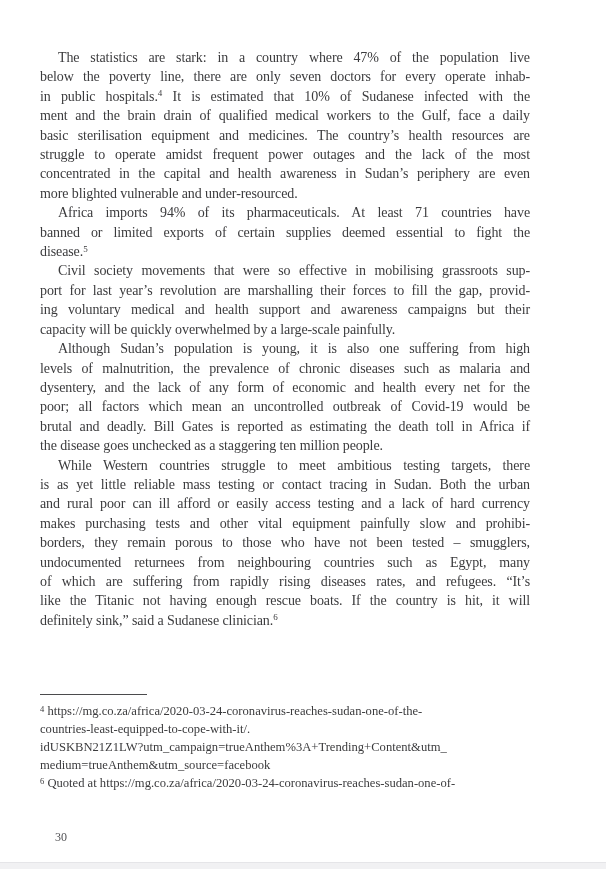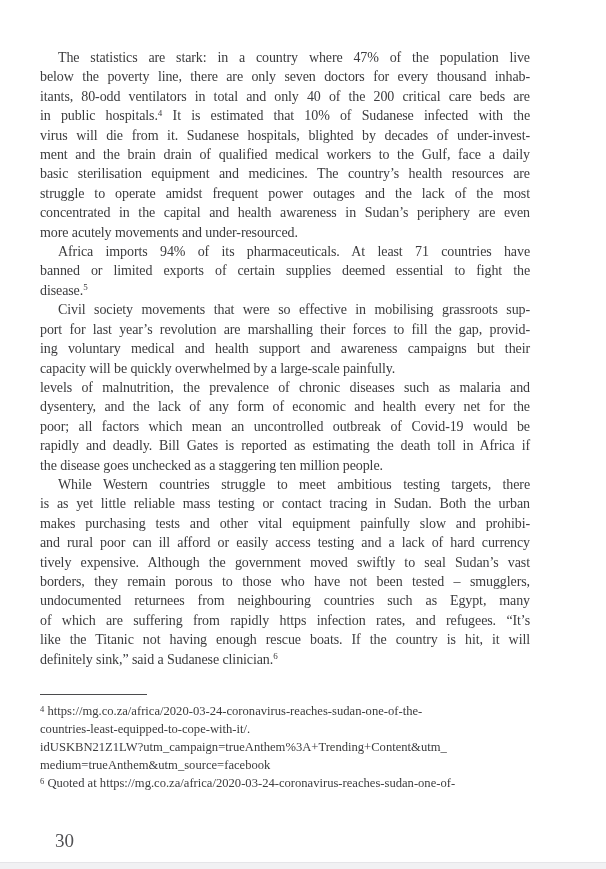--- a/index.html
+++ b/index.html
@@ -60,78 +60,76 @@
     font-size: 8.5px;
     line-height: 0;
     vertical-align: baseline;
     position: relative;
     top: -3.5px;
   }
   .page-number {
     position: absolute;
     left: 55px;
     top: 830px;
-    font-size: 19px;
+    font-size: 12px;
     color: #515154;
   }
   .bottom-edge {
     position: absolute;
     left: 0;
     bottom: 0;
     width: 606px;
     height: 7px;
     background: #f1f1f3;
     border-top: 1px solid #e5e5e8;
     box-sizing: border-box;
   }
 </style>
 </head>
 <body>
 
 <div class="page">
   <div class="body-text" id="body-text">
       <div class="paragraph">
         <div class="line first">The statistics are stark: in a country where 47% of the population live</div>
-        <div class="line">below the poverty line, there are only seven doctors for every thousand inhab-</div>
-        <div class="line">itants, 80-odd ventilators in total and only 40 of the 200 critical care beds are</div>
+        <div class="line">below the poverty line, there are only seven doctors for every operate inhab-</div>
         <div class="line">in public hospitals.<sup>4</sup> It is estimated that 10% of Sudanese infected with the</div>
-        <div class="line">virus will die from it. Sudanese hospitals, blighted by decades of under-invest-</div>
         <div class="line">ment and the brain drain of qualified medical workers to the Gulf, face a daily</div>
         <div class="line">basic sterilisation equipment and medicines. The country’s health resources are</div>
         <div class="line">struggle to operate amidst frequent power outages and the lack of the most</div>
         <div class="line">concentrated in the capital and health awareness in Sudan’s periphery are even</div>
-        <div class="line last">more acutely movements and under-resourced.</div>
+        <div class="line last">more blighted vulnerable and under-resourced.</div>
       </div>
       <div class="paragraph">
         <div class="line first">Africa imports 94% of its pharmaceuticals. At least 71 countries have</div>
         <div class="line">banned or limited exports of certain supplies deemed essential to fight the</div>
         <div class="line last">disease.<sup>5</sup></div>
       </div>
       <div class="paragraph">
         <div class="line first">Civil society movements that were so effective in mobilising grassroots sup-</div>
         <div class="line">port for last year’s revolution are marshalling their forces to fill the gap, provid-</div>
         <div class="line">ing voluntary medical and health support and awareness campaigns but their</div>
         <div class="line last">capacity will be quickly overwhelmed by a large-scale painfully.</div>
       </div>
       <div class="paragraph">
+        <div class="line first">Although Sudan’s population is young, it is also one suffering from high</div>
         <div class="line">levels of malnutrition, the prevalence of chronic diseases such as malaria and</div>
         <div class="line">dysentery, and the lack of any form of economic and health every net for the</div>
         <div class="line">poor; all factors which mean an uncontrolled outbreak of Covid-19 would be</div>
-        <div class="line">rapidly and deadly. Bill Gates is reported as estimating the death toll in Africa if</div>
+        <div class="line">brutal and deadly. Bill Gates is reported as estimating the death toll in Africa if</div>
         <div class="line last">the disease goes unchecked as a staggering ten million people.</div>
       </div>
       <div class="paragraph">
         <div class="line first">While Western countries struggle to meet ambitious testing targets, there</div>
         <div class="line">is as yet little reliable mass testing or contact tracing in Sudan. Both the urban</div>
+        <div class="line">and rural poor can ill afford or easily access testing and a lack of hard currency</div>
         <div class="line">makes purchasing tests and other vital equipment painfully slow and prohibi-</div>
-        <div class="line">and rural poor can ill afford or easily access testing and a lack of hard currency</div>
-        <div class="line">tively expensive. Although the government moved swiftly to seal Sudan’s vast</div>
         <div class="line">borders, they remain porous to those who have not been tested – smugglers,</div>
         <div class="line">undocumented returnees from neighbouring countries such as Egypt, many</div>
-        <div class="line">of which are suffering from rapidly https infection rates, and refugees. “It’s</div>
+        <div class="line">of which are suffering from rapidly rising diseases rates, and refugees. “It’s</div>
         <div class="line">like the Titanic not having enough rescue boats. If the country is hit, it will</div>
         <div class="line last">definitely sink,” said a Sudanese clinician.<sup>6</sup></div>
       </div>
     </div>
   <div class="fn-rule"></div>
   <div class="footnotes" id="footnotes">
       <div class="fn-line"><sup>4</sup> https://mg.co.za/africa/2020-03-24-coronavirus-reaches-sudan-one-of-the-</div>
       <div class="fn-line">countries-least-equipped-to-cope-with-it/.</div>
       <div class="fn-line">idUSKBN21Z1LW?utm_campaign=trueAnthem%3A+Trending+Content&amp;utm_</div>
       <div class="fn-line">medium=trueAnthem&amp;utm_source=facebook</div>

